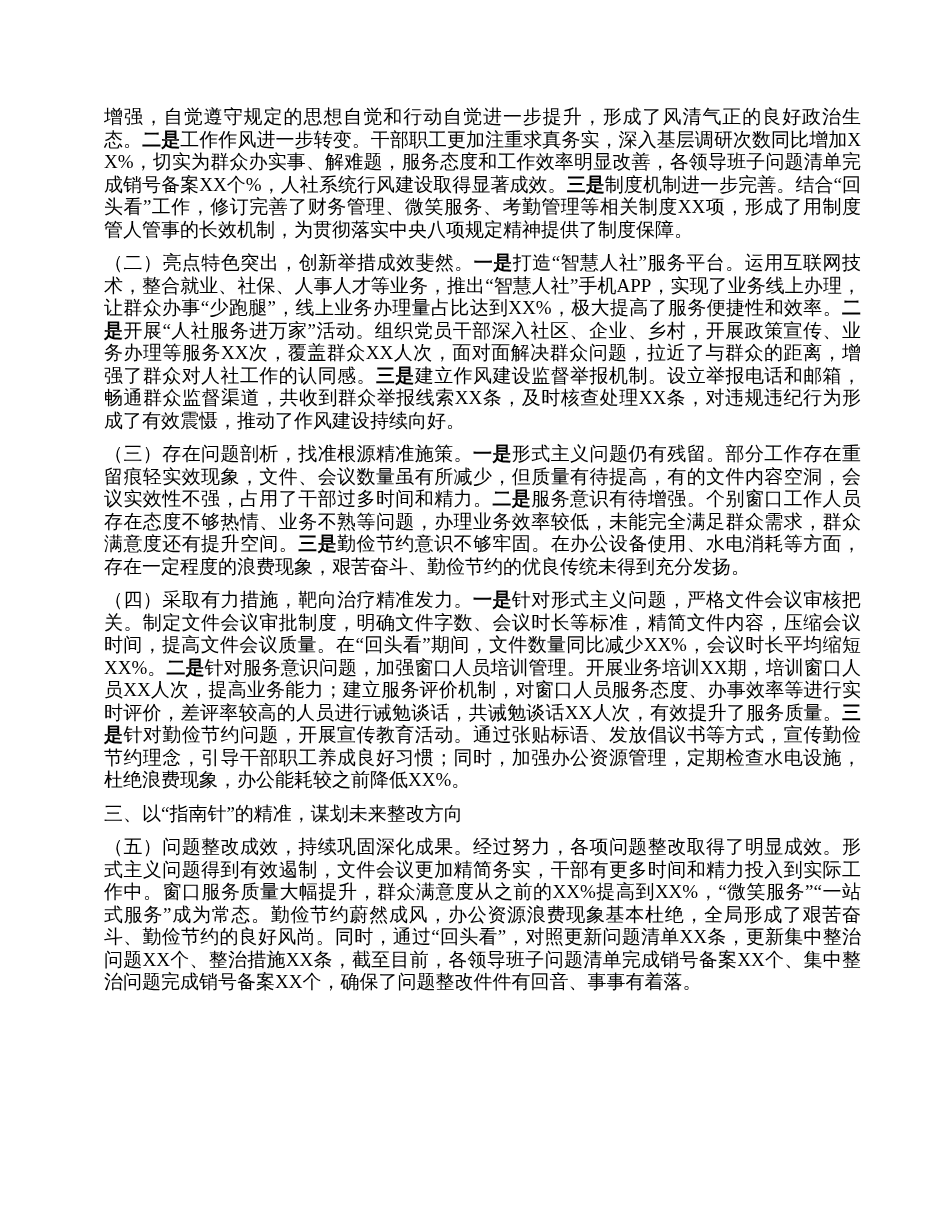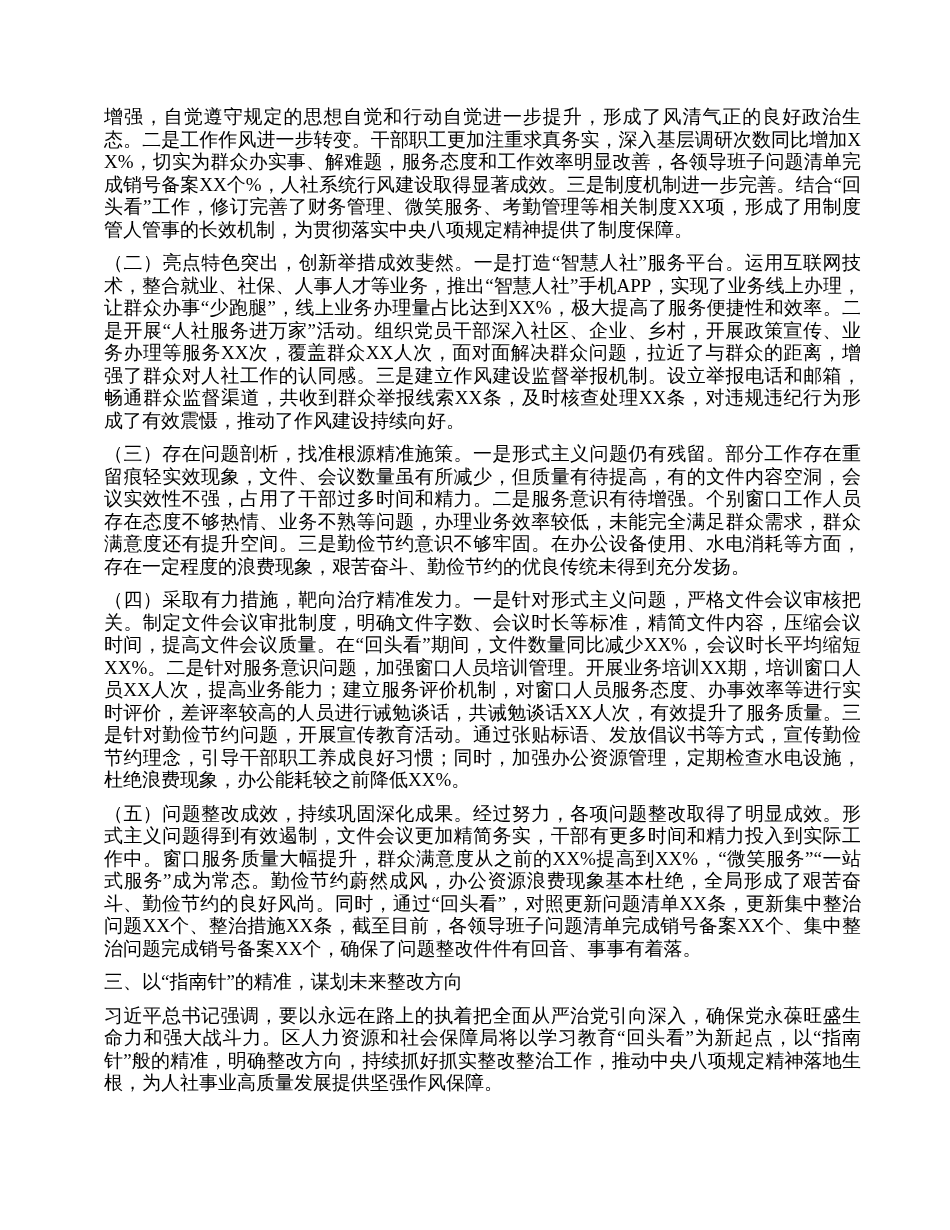--- a/index.html
+++ b/index.html
@@ -23,30 +23,29 @@
   }
   .para {
     font-size: 19px;
     line-height: 22.5px;
     text-align: justify;
     text-align-last: left;
     margin: 0 0 11px 0;
     word-break: break-all;
   }
   .para .run-bold {
-    font-weight: normal;
+    font-weight: bold;
   }
   .section-heading {
     font-weight: normal; 
   }
 </style>
 </head>
 <body>
 
 <div class="doc">
   <p class="para"><span class="run">增强，自觉遵守规定的思想自觉和行动自觉进一步提升，形成了风清气正的良好政治生态。</span><span class="run-bold">二是</span><span class="run">工作作风进一步转变。干部职工更加注重求真务实，深入基层调研次数同比增加XX%，切实为群众办实事、解难题，服务态度和工作效率明显改善，各领导班子问题清单完成销号备案XX个%，人社系统行风建设取得显著成效。</span><span class="run-bold">三是</span><span class="run">制度机制进一步完善。结合“回头看”工作，修订完善了财务管理、微笑服务、考勤管理等相关制度XX项，形成了用制度管人管事的长效机制，为贯彻落实中央八项规定精神提供了制度保障。</span></p>
   <p class="para"><span class="run">（二）亮点特色突出，创新举措成效斐然。</span><span class="run-bold">一是</span><span class="run">打造“智慧人社”服务平台。运用互联网技术，整合就业、社保、人事人才等业务，推出“智慧人社”手机APP，实现了业务线上办理，让群众办事“少跑腿”，线上业务办理量占比达到XX%，极大提高了服务便捷性和效率。</span><span class="run-bold">二是</span><span class="run">开展“人社服务进万家”活动。组织党员干部深入社区、企业、乡村，开展政策宣传、业务办理等服务XX次，覆盖群众XX人次，面对面解决群众问题，拉近了与群众的距离，增强了群众对人社工作的认同感。</span><span class="run-bold">三是</span><span class="run">建立作风建设监督举报机制。设立举报电话和邮箱，畅通群众监督渠道，共收到群众举报线索XX条，及时核查处理XX条，对违规违纪行为形成了有效震慑，推动了作风建设持续向好。</span></p>
   <p class="para"><span class="run">（三）存在问题剖析，找准根源精准施策。</span><span class="run-bold">一是</span><span class="run">形式主义问题仍有残留。部分工作存在重留痕轻实效现象，文件、会议数量虽有所减少，但质量有待提高，有的文件内容空洞，会议实效性不强，占用了干部过多时间和精力。</span><span class="run-bold">二是</span><span class="run">服务意识有待增强。个别窗口工作人员存在态度不够热情、业务不熟等问题，办理业务效率较低，未能完全满足群众需求，群众满意度还有提升空间。</span><span class="run-bold">三是</span><span class="run">勤俭节约意识不够牢固。在办公设备使用、水电消耗等方面，存在一定程度的浪费现象，艰苦奋斗、勤俭节约的优良传统未得到充分发扬。</span></p>
   <p class="para"><span class="run">（四）采取有力措施，靶向治疗精准发力。</span><span class="run-bold">一是</span><span class="run">针对形式主义问题，严格文件会议审核把关。制定文件会议审批制度，明确文件字数、会议时长等标准，精简文件内容，压缩会议时间，提高文件会议质量。在“回头看”期间，文件数量同比减少XX%，会议时长平均缩短XX%。</span><span class="run-bold">二是</span><span class="run">针对服务意识问题，加强窗口人员培训管理。开展业务培训XX期，培训窗口人员XX人次，提高业务能力；建立服务评价机制，对窗口人员服务态度、办事效率等进行实时评价，差评率较高的人员进行诫勉谈话，共诫勉谈话XX人次，有效提升了服务质量。</span><span class="run-bold">三是</span><span class="run">针对勤俭节约问题，开展宣传教育活动。通过张贴标语、发放倡议书等方式，宣传勤俭节约理念，引导干部职工养成良好习惯；同时，加强办公资源管理，定期检查水电设施，杜绝浪费现象，办公能耗较之前降低XX%。</span></p>
+  <p class="para section-heading"><span class="run">三、以“指南针”的精准，谋划未来整改方向</span></p>
   <p class="para"><span class="run">（五）问题整改成效，持续巩固深化成果。经过努力，各项问题整改取得了明显成效。形式主义问题得到有效遏制，文件会议更加精简务实，干部有更多时间和精力投入到实际工作中。窗口服务质量大幅提升，群众满意度从之前的XX%提高到XX%，“微笑服务”“一站式服务”成为常态。勤俭节约蔚然成风，办公资源浪费现象基本杜绝，全局形成了艰苦奋斗、勤俭节约的良好风尚。同时，通过“回头看”，对照更新问题清单XX条，更新集中整治问题XX个、整治措施XX条，截至目前，各领导班子问题清单完成销号备案XX个、集中整治问题完成销号备案XX个，确保了问题整改件件有回音、事事有着落。</span></p>
-  <p class="para section-heading"><span class="run">三、以“指南针”的精准，谋划未来整改方向</span></p>
-  <p class="para"><span class="run">习近平总书记强调，要以永远在路上的执着把全面从严治党引向深入，确保党永葆旺盛生命力和强大战斗力。区人力资源和社会保障局将以学习教育“回头看”为新起点，以“指南针”般的精准，明确整改方向，持续抓好抓实整改整治工作，推动中央八项规定精神落地生根，为人社事业高质量发展提供坚强作风保障。</span></p>
 </div>
 
 </body></html>

